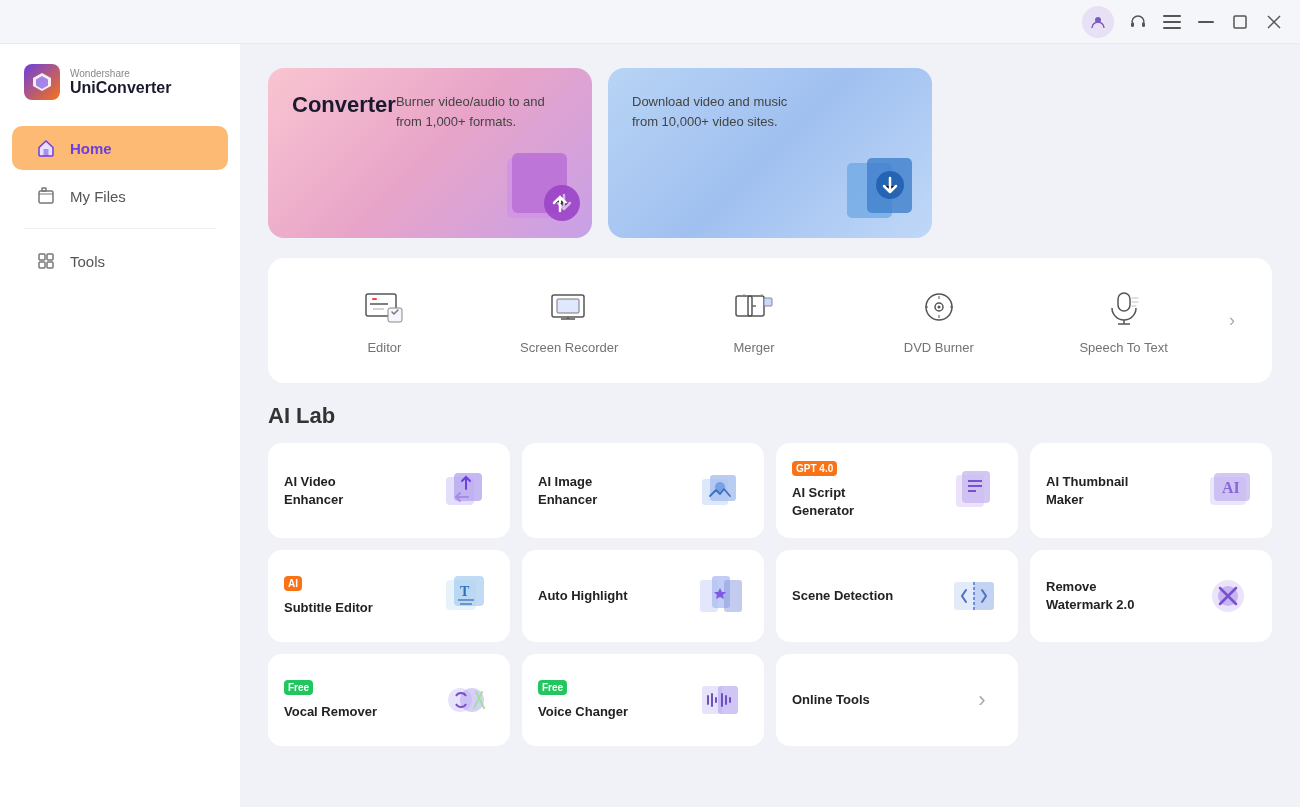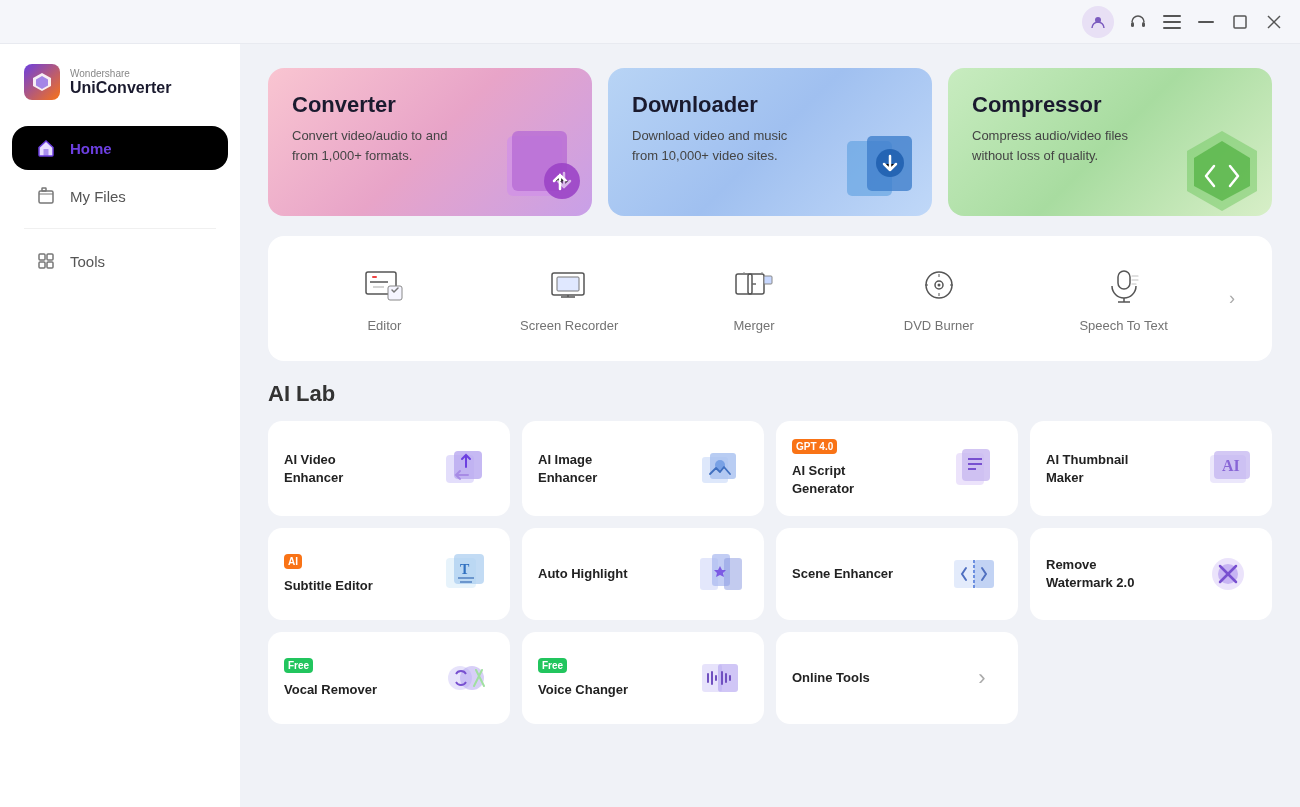--- a/index.html
+++ b/index.html
@@ -101,24 +101,23 @@
       gap: 12px;
       padding: 12px 24px;
       cursor: pointer;
       border-radius: 10px;
       margin: 2px 12px;
       color: #555;
       font-size: 15px;
       transition: background 0.15s;
     }
     .nav-item.active {
-      background: #000000;
+      background: #fdba74;
       color: #6c3fe0;
       font-weight: 600;
-      border-radius: 16px;
     }
     .nav-item .nav-icon {
       font-size: 18px;
       width: 22px;
       text-align: center;
     }
     .sidebar-divider {
       height: 1px;
       background: #f0f0f0;
       margin: 8px 24px;
@@ -135,26 +134,26 @@
     
     .hero-cards {
       display: grid;
       grid-template-columns: 1fr 1fr 1fr;
       gap: 16px;
       margin-bottom: 20px;
     }
     .hero-card {
       border-radius: 16px;
       padding: 24px 24px 0;
-      height: 148px;
+      height: 170px;
       cursor: pointer;
       position: relative;
       overflow: hidden;
       display: flex;
-      flex-direction: column;
+      flex-direction: row;
     }
     .hero-card.converter { background: linear-gradient(135deg, #f9c5d1, #e8a4c8, #c8a0e8); }
     .hero-card.downloader { background: linear-gradient(135deg, #b8d4f5, #a0c0f0, #c0d8f8); }
     .hero-card.compressor { background: linear-gradient(135deg, #c8ecc0, #a8dca0, #d8efc8); }
     .hero-card-title {
       font-size: 22px;
       font-weight: 700;
       color: #1a1a2e;
       margin-bottom: 8px;
     }
@@ -371,56 +370,44 @@
       <span>Tools</span>
     </div>
   </div>
 
   <div class="main-content">
 
     <div class="hero-cards">
 
       <div class="hero-card converter">
         <div class="hero-card-title">Converter</div>
-        <div class="hero-card-desc">Convert video/audio to and from 1,000+ formats.</div>
+        <div class="hero-card-desc">Burner video/audio to and from 1,000+ formats.</div>
         <div class="hero-card-icon">
           <svg width="100" height="95" viewBox="0 0 100 95">
             <rect x="15" y="10" width="55" height="60" rx="6" fill="#d090e8" opacity="0.7"></rect>
             <rect x="20" y="5" width="55" height="60" rx="6" fill="#b86dd4" opacity="0.8"></rect>
             <circle cx="70" cy="55" r="18" fill="#9b44c7" opacity="0.9"></circle>
             <path d="M62 55l6-6 6 6M68 49v14" stroke="white" stroke-width="2.5" stroke-linecap="round"></path>
             <path d="M78 55l-6 6-6-6M72 61V47" stroke="white" stroke-width="2.5" stroke-linecap="round" opacity="0.6"></path>
           </svg>
         </div>
       </div>
 
       <div class="hero-card downloader">
-        <div class="hero-card-title">Downloader</div>
         <div class="hero-card-desc">Download video and music from 10,000+ video sites.</div>
         <div class="hero-card-icon">
           <svg width="100" height="95" viewBox="0 0 100 95">
             <rect x="15" y="15" width="45" height="55" rx="5" fill="#5a9fe0" opacity="0.6"></rect>
             <rect x="35" y="10" width="45" height="55" rx="5" fill="#4080cc" opacity="0.8"></rect>
             <circle cx="58" cy="37" r="14" fill="#2060b0" opacity="0.9"></circle>
             <path d="M58 30v14M52 38l6 6 6-6" stroke="white" stroke-width="2.5" stroke-linecap="round" stroke-linejoin="round"></path>
           </svg>
         </div>
       </div>
 
-      <div class="hero-card compressor">
-        <div class="hero-card-title">Compressor</div>
-        <div class="hero-card-desc">Compress audio/video files without loss of quality.</div>
-        <div class="hero-card-icon">
-          <svg width="100" height="95" viewBox="0 0 100 95">
-            <polygon points="50,5 85,25 85,65 50,85 15,65 15,25" fill="#70c860" opacity="0.5"></polygon>
-            <polygon points="50,15 78,32 78,60 50,75 22,60 22,32" fill="#50b040" opacity="0.7"></polygon>
-            <path d="M42 40l-8 10 8 10M58 40l8 10-8 10" stroke="white" stroke-width="2.5" stroke-linecap="round" stroke-linejoin="round" fill="none"></path>
-          </svg>
-        </div>
-      </div>
     </div>
 
     <div class="tools-row">
 
       <div class="tool-item">
         <div class="tool-icon">
           <svg width="40" height="36" viewBox="0 0 40 36" fill="none">
             <rect x="2" y="4" width="30" height="22" rx="2" stroke="#555" stroke-width="1.5" fill="none"></rect>
             <line x1="6" y1="14" x2="24" y2="14" stroke="#555" stroke-width="1.5"></line>
             <line x1="9" y1="9" x2="12" y2="9" stroke="#e44" stroke-width="2" stroke-linecap="round"></line>
@@ -571,21 +558,21 @@
               <rect x="8" y="12" width="18" height="32" rx="3" fill="#c8d0f8" opacity="0.5"></rect>
               <rect x="20" y="8" width="18" height="32" rx="3" fill="#a8b8f0" opacity="0.7"></rect>
               <rect x="32" y="12" width="18" height="32" rx="3" fill="#8898e0" opacity="0.5"></rect>
               <path d="M28 20l2 4h4l-3 3 1 4-4-2-4 2 1-4-3-3h4z" fill="#6c3fe0" opacity="0.8"></path>
             </svg>
           </div>
         </div>
 
         <div class="ai-card">
           <div class="ai-card-left">
-            <div class="ai-card-name">Scene Enhancer</div>
+            <div class="ai-card-name">Scene Detection</div>
           </div>
           <div class="ai-card-icon">
             <svg width="56" height="56" viewBox="0 0 56 56" fill="none">
               <rect x="8" y="14" width="20" height="28" rx="3" fill="#c8d8f8" opacity="0.5"></rect>
               <rect x="28" y="14" width="20" height="28" rx="3" fill="#a8c0f0" opacity="0.7"></rect>
               <line x1="28" y1="14" x2="28" y2="42" stroke="#6c8fe0" stroke-width="2" stroke-dasharray="3 2"></line>
               <path d="M20 22l-4 6 4 6" stroke="#5070c0" stroke-width="2" stroke-linecap="round"></path>
               <path d="M36 22l4 6-4 6" stroke="#5070c0" stroke-width="2" stroke-linecap="round"></path>
             </svg>
           </div>

